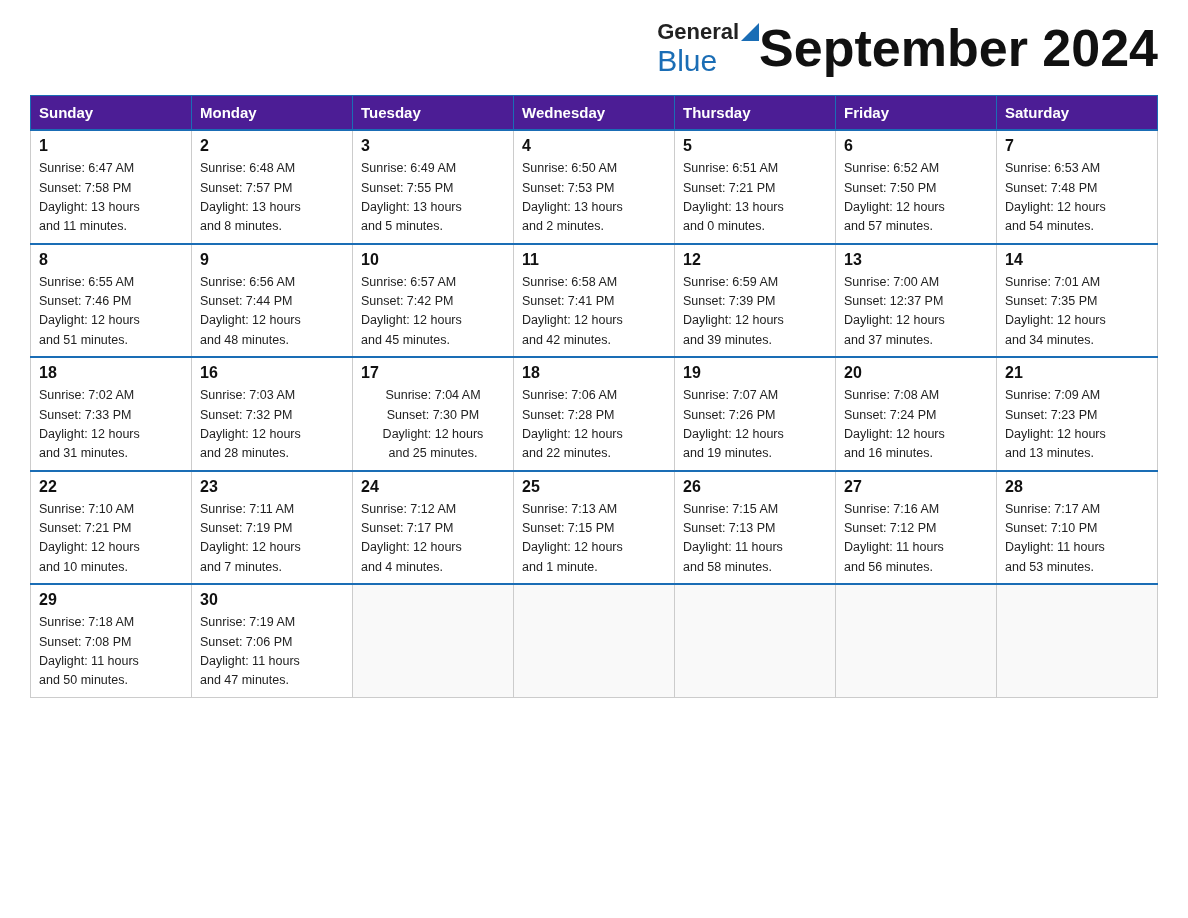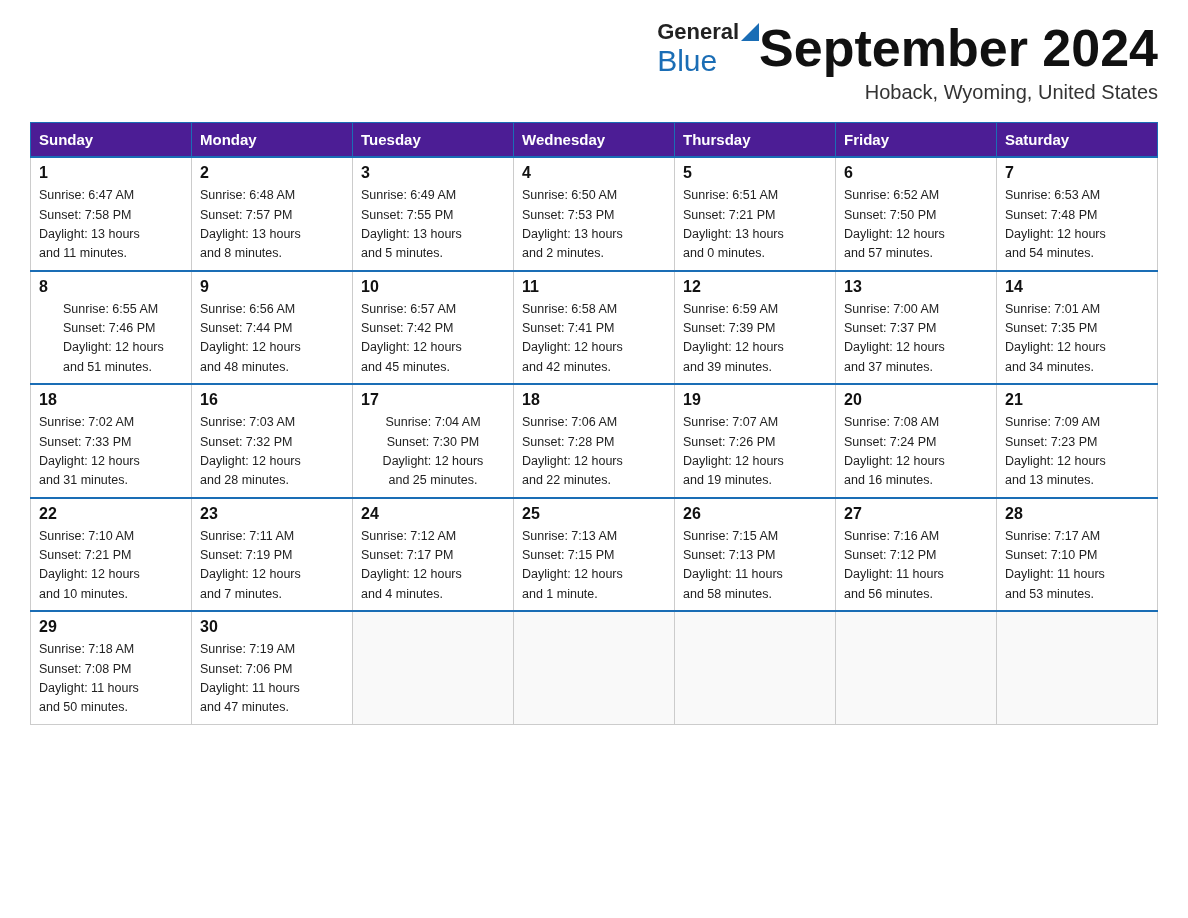--- a/index.html
+++ b/index.html
@@ -92,21 +92,20 @@
     <div style="display:flex; align-items:center;">
       <span class="logo-text">General</span>
       <svg width="18" height="18" viewBox="0 0 18 18" style="margin-left:2px;">
         <polygon points="0,18 18,18 18,0" fill="#1a6db5"></polygon>
       </svg>
     </div>
     <span class="logo-text" style="color:#1a6db5; font-size:30px; font-weight:normal;">Blue</span>
   </div>
   <div class="title-block">
     <div class="calendar-title">September 2024</div>
-    <div class="calendar-subtitle">Hoback, Wyoming, United States</div>
   </div>
 </div>
 
 <table>
   <thead>
     <tr>
     <th>Sunday</th>
         <th>Monday</th>
         <th>Tuesday</th>
         <th>Wednesday</th>
@@ -163,21 +162,21 @@
           <div class="day-number">7</div>
           <div class="day-info" style="white-space: pre-line;">Sunrise: 6:53 AM
 Sunset: 7:48 PM
 Daylight: 12 hours
 and 54 minutes.</div>
         </td>
       </tr>
       <tr>
         <td>
           <div class="day-number">8</div>
-          <div class="day-info" style="white-space: pre-line; margin-left: 24px;">Sunrise: 6:55 AM
+          <div class="day-info" style="white-space: pre-line;">Sunrise: 6:55 AM
 Sunset: 7:46 PM
 Daylight: 12 hours
 and 51 minutes.</div>
         </td>
         <td>
           <div class="day-number">9</div>
           <div class="day-info" style="white-space: pre-line;">Sunrise: 6:56 AM
 Sunset: 7:44 PM
 Daylight: 12 hours
 and 48 minutes.</div>
@@ -199,21 +198,21 @@
         <td>
           <div class="day-number">12</div>
           <div class="day-info" style="white-space: pre-line;">Sunrise: 6:59 AM
 Sunset: 7:39 PM
 Daylight: 12 hours
 and 39 minutes.</div>
         </td>
         <td>
           <div class="day-number">13</div>
           <div class="day-info" style="white-space: pre-line;">Sunrise: 7:00 AM
-Sunset: 7:37 PM
+Sunset: 12:37 PM
 Daylight: 12 hours
 and 37 minutes.</div>
         </td>
         <td>
           <div class="day-number">14</div>
           <div class="day-info" style="white-space: pre-line;">Sunrise: 7:01 AM
 Sunset: 7:35 PM
 Daylight: 12 hours
 and 34 minutes.</div>
         </td>

